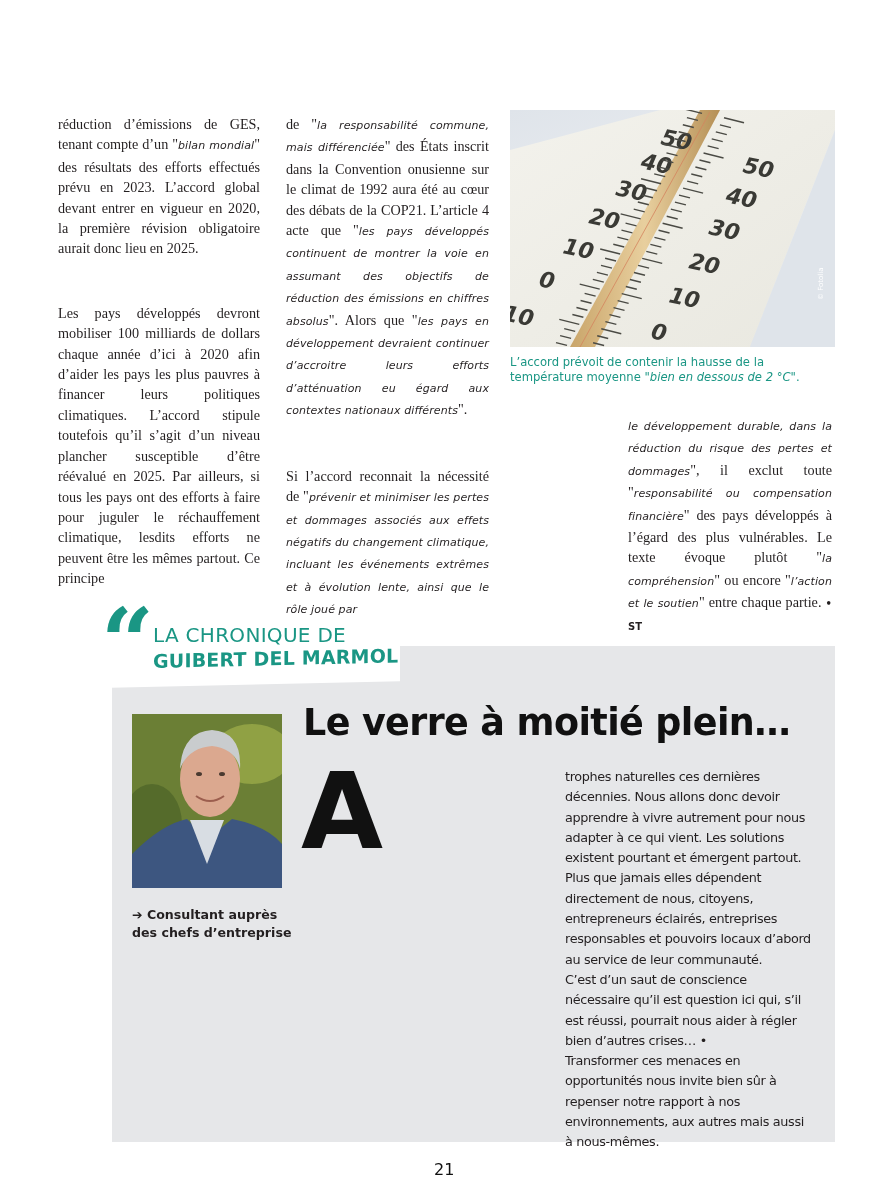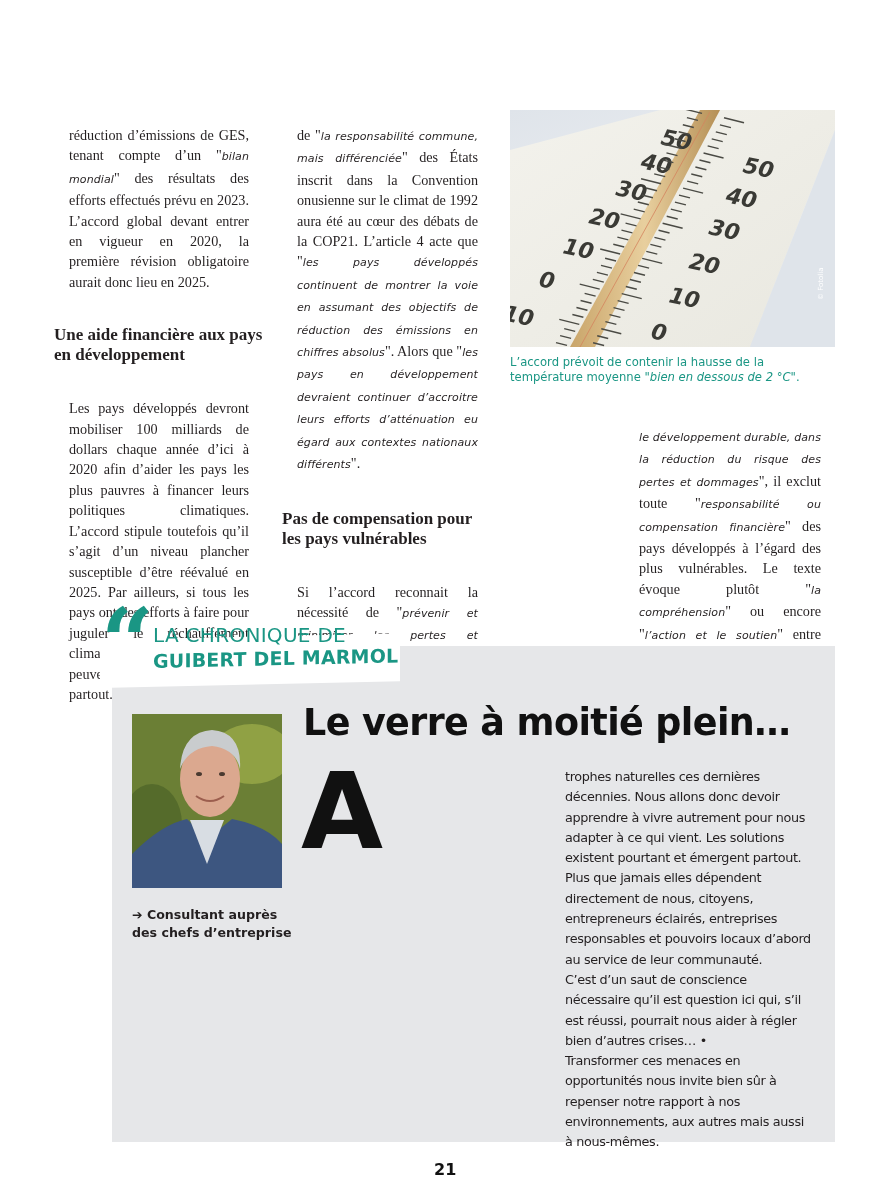--- a/index.html
+++ b/index.html
@@ -1,20 +1,20 @@
 <!DOCTYPE html>
 <html><head>
 <meta charset="utf-8">
 <style>
   * { box-sizing: border-box; margin: 0; padding: 0; }
   html, body { width: 888px; height: 1200px; background: #ffffff; overflow: hidden; }
   body { position: relative; font-family: "Liberation Serif", "DejaVu Serif", serif; color: #231f20; }
 
   .col { position: absolute; font-size: 14.2px; line-height: 20.4px; text-align: justify; hyphens: manual; }
-  .col p { margin: 15px; }
+  .col p { margin: 4px; }
   .col i { font-style: italic; font-family: "DejaVu Sans", sans-serif; font-size: 11px; letter-spacing: 0.1px; }
   .col h3 { font-family: "Liberation Serif", serif; font-weight: bold; font-size: 17px; line-height: 20px; text-align: left; margin: 0; }
 
   #col1 { left: 54px; top: 110px; width: 210px; }
   #col2 { left: 282px; top: 110px; width: 211px; }
   #col3 { left: 624px; top: 411px; width: 212px; }
 
   .gap { height: 18px; }
   .gap2 { height: 18px; }
 
@@ -36,37 +36,35 @@
   .bio { position: absolute; left: 132px; top: 906px; width: 160px; font-family: "DejaVu Sans", sans-serif; font-size: 12.6px; line-height: 18px; color: #231f20; font-weight: bold; }
 
   .chron-title { position: absolute; left: 303px; top: 700px; font-family: "DejaVu Sans", sans-serif; font-weight: bold; font-size: 36.5px; line-height: 46px; color: #111; letter-spacing: -0.6px; }
 
   .chron-col { position: absolute; font-family: "DejaVu Sans", sans-serif; font-size: 12.8px; line-height: 20.3px; color: #231f20; letter-spacing: -0.35px; }
   .chron-col p { margin: 0; }
   #ccol1 { left: 303px; top: 767px; width: 245px; }
   #ccol2 { left: 565px; top: 767px; width: 250px; }
   .dropcap { float: left; font-family: "DejaVu Sans", sans-serif; font-weight: bold; font-size: 106px; line-height: 78px; margin: 6px 4px 0 -2px; color: #111; height: 80px; }
 
-  .page-num { position: absolute; left: 434px; top: 1160px; font-family: "DejaVu Sans", sans-serif; font-weight: bold; font-size: 16px; color: #111; text-align: right; }
+  .page-num { position: absolute; left: 434px; top: 1160px; font-family: "DejaVu Sans", sans-serif; font-weight: normal; font-size: 16px; color: #111; text-align: right; }
 </style>
 </head>
 <body>
 
 <div id="col1" class="col">
   <p><span>réduction d’émissions de GES, tenant compte d’un "</span><i>bilan mondial</i><span>" des résultats des efforts effectués prévu en 2023. L’accord global devant entrer en vigueur en 2020, la première révision obligatoire aurait donc lieu en 2025.</span></p>
   <div class="gap"></div>
-  <h3>Une aide financière aux pays en développement</h3>
   <div class="gap2"></div>
   <p>Les pays développés devront mobiliser 100 milliards de dollars chaque année d’ici à 2020 afin d’aider les pays les plus pauvres à financer leurs politiques climatiques. L’accord stipule toutefois qu’il s’agit d’un niveau plancher susceptible d’être réévalué en 2025. Par ailleurs, si tous les pays ont des efforts à faire pour juguler le réchauffement climatique, lesdits efforts ne peuvent être les mêmes partout. Ce principe</p>
 </div>
 
 <div id="col2" class="col">
   <p><span>de "</span><i>la responsabilité commune, mais différenciée</i><span>" des États inscrit dans la Convention onusienne sur le climat de 1992 aura été au cœur des débats de la COP21. L’article 4 acte que "</span><i>les pays développés continuent de montrer la voie en assumant des objectifs de réduction des émissions en chiffres absolus</i><span>". Alors que "</span><i>les pays en développement devraient continuer d’accroitre leurs efforts d’atténuation eu égard aux contextes nationaux différents</i><span>".</span></p>
   <div class="gap"></div>
-  <h3>Pas de compensation pour les pays vulnérables</h3>
   <div class="gap2"></div>
   <p><span>Si l’accord reconnait la nécessité de "</span><i>prévenir et minimiser les pertes et dommages associés aux effets négatifs du changement climatique, incluant les événements extrêmes et à évolution lente, ainsi que le rôle joué par</i></p>
 </div>
 
 <div class="photo-therm">
   <svg width="325" height="237" viewBox="0 0 325 237">
     <defs>
       <linearGradient id="bd" x1="0" y1="0" x2="1" y2="1">
         <stop offset="0" stop-color="#f3f2ec"></stop>
         <stop offset="1" stop-color="#e9e8e0"></stop>

